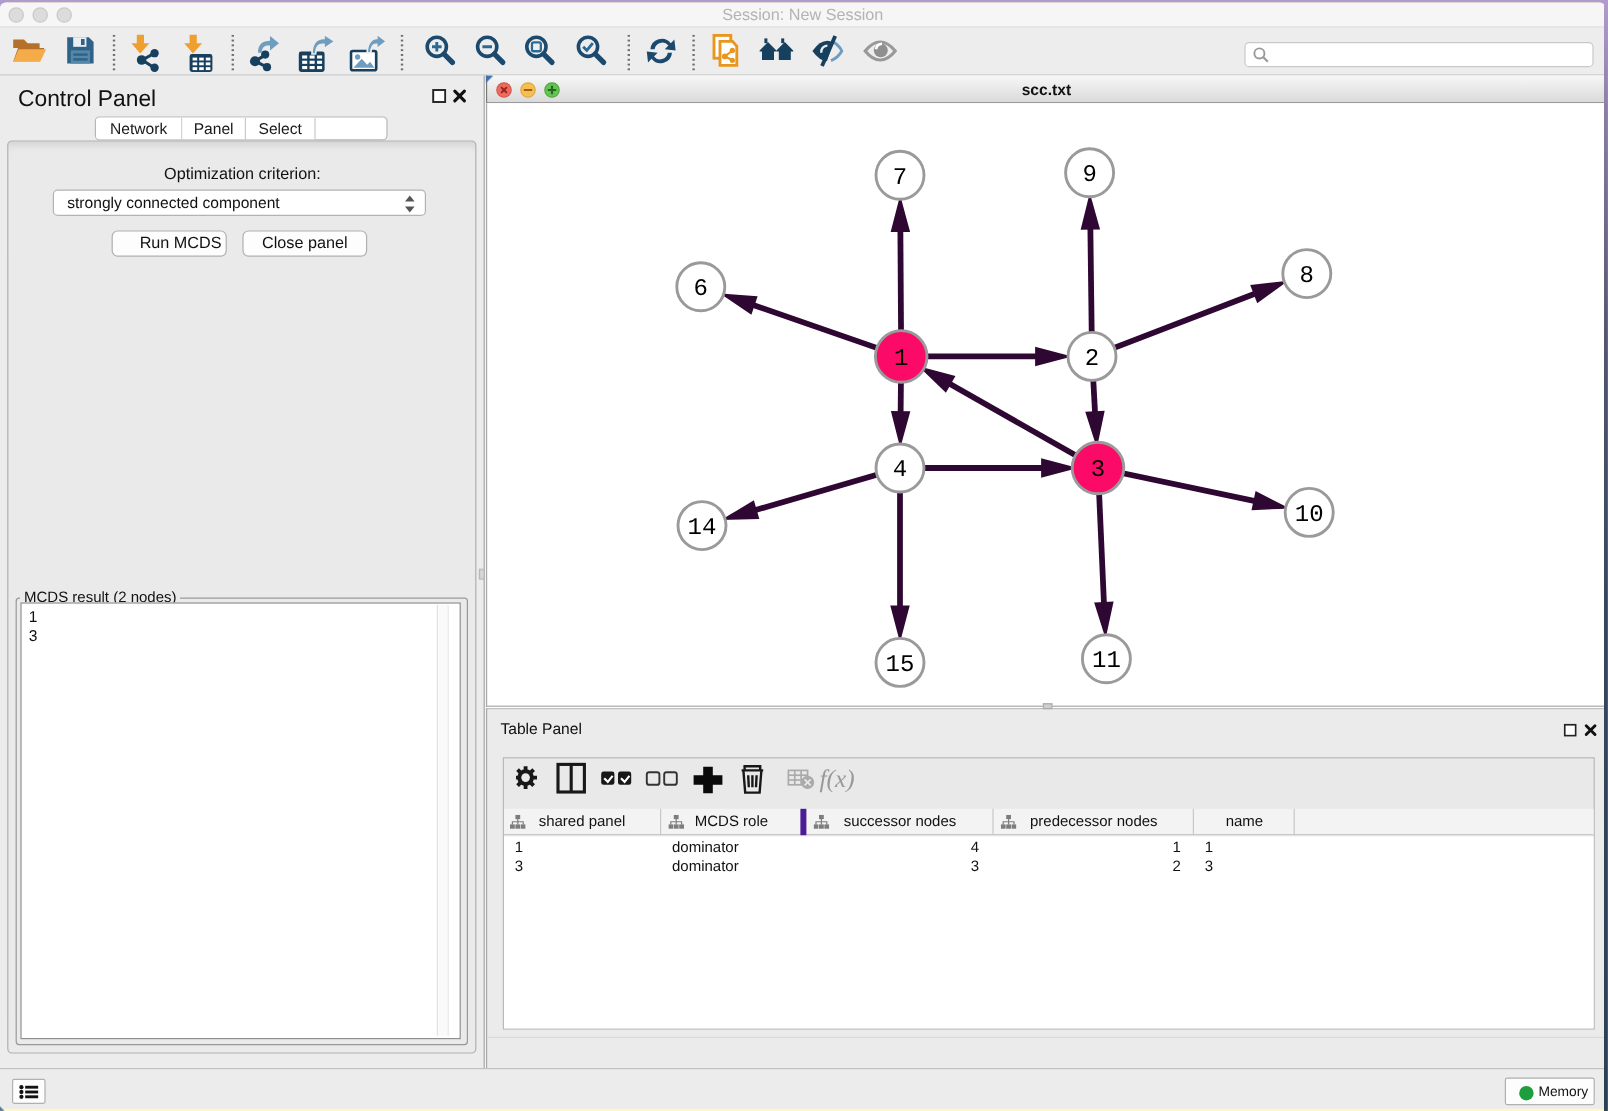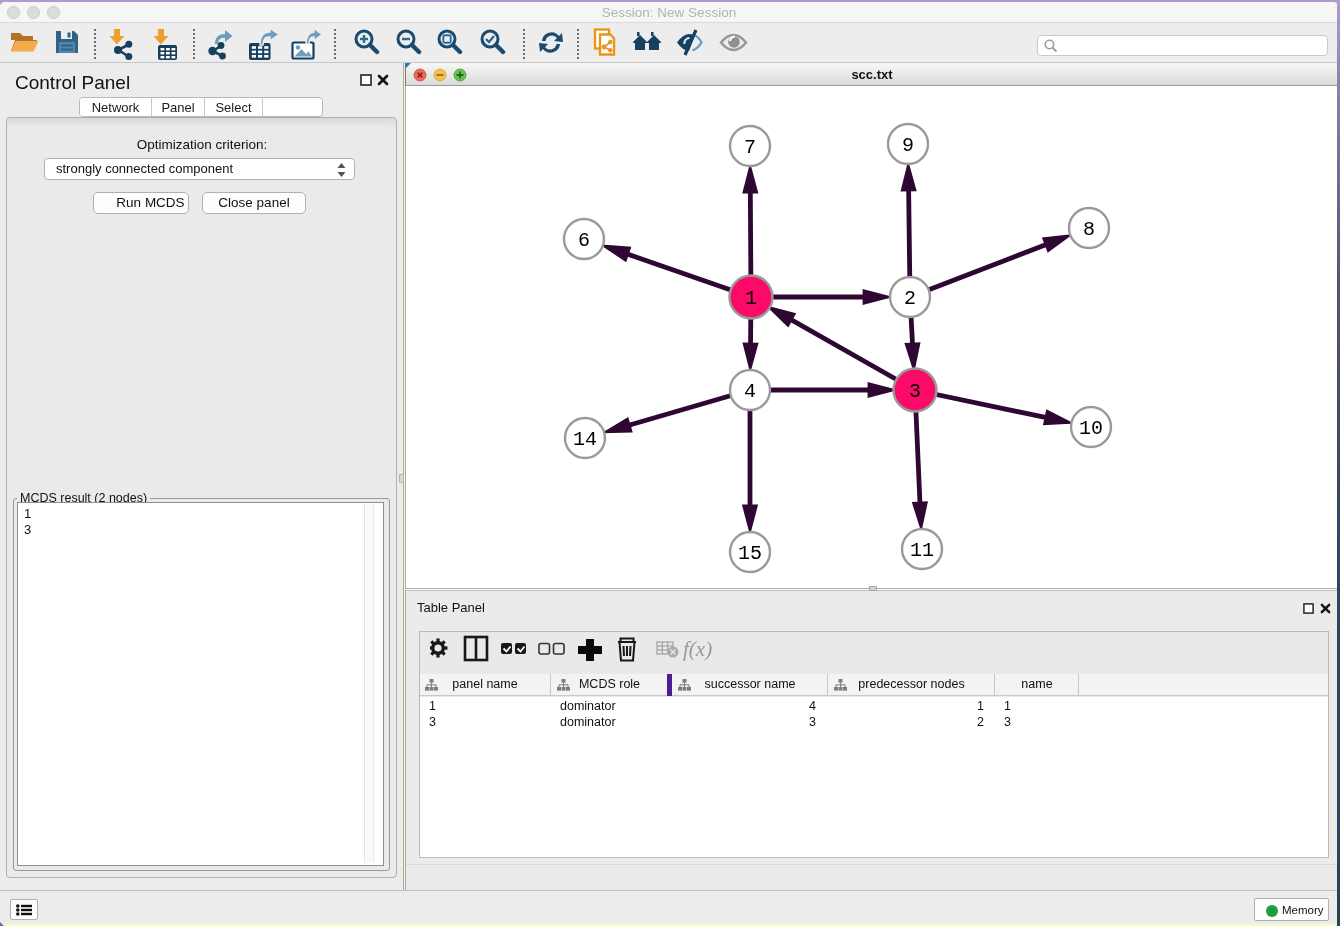--- a/index.html
+++ b/index.html
@@ -326,23 +326,23 @@
               <line x1="227" y1="18" x2="243" y2="18"></line>
               <line x1="232.3" y1="10" x2="232.3" y2="22"></line>
               <line x1="237.6" y1="10" x2="237.6" y2="22"></line>
             </g>
           <circle cx="243" cy="20" r="5.5" fill="#555"></circle>
             <path d="M240.5 17.5 l5 5 M245.5 17.5 l-5 5" stroke="#e9e9e9" stroke-width="1.4"></path>
         </g>
         <text x="253" y="24" font-family="Liberation Serif, serif" font-style="italic" font-size="21" fill="#999">f(x)</text>
       </svg>
       <div style="position:absolute;left:0;top:42px;width:908px;height:22px;background:#f3f3f3;border-bottom:1px solid #c8c8c8;font-size:12.5px;color:#111;">
-        <div style="position:absolute;left:0;top:0;width:131px;height:22px;border-right:1px solid #c8c8c8;text-align:center;line-height:21px;">panel name</div>
+        <div style="position:absolute;left:0;top:0;width:131px;height:22px;border-right:1px solid #c8c8c8;text-align:center;line-height:21px;">shared panel</div>
         <div style="position:absolute;left:132px;top:0;width:120px;height:22px;border-right:5px solid #4c1d95;text-align:center;line-height:21px;">MCDS role</div>
-        <div style="position:absolute;left:253px;top:0;width:155px;height:22px;border-right:1px solid #c8c8c8;text-align:center;line-height:21px;">successor name</div>
+        <div style="position:absolute;left:253px;top:0;width:155px;height:22px;border-right:1px solid #c8c8c8;text-align:center;line-height:21px;">successor nodes</div>
         <div style="position:absolute;left:409px;top:0;width:166px;height:22px;border-right:1px solid #c8c8c8;text-align:center;line-height:21px;">predecessor nodes</div>
         <div style="position:absolute;left:576px;top:0;width:83px;height:22px;border-right:1px solid #c8c8c8;text-align:center;line-height:21px;">name</div>
         <svg style="position:absolute;left:5px;top:5px;" width="13" height="12" viewBox="0 0 13 12">
             <g fill="#7d7d7d">
               <rect x="4.5" y="0" width="4" height="3.6"></rect>
               <rect x="0" y="8" width="4" height="3.6"></rect>
               <rect x="4.5" y="8" width="4" height="3.6"></rect>
               <rect x="9" y="8" width="4" height="3.6"></rect>
               <g stroke="#7d7d7d" stroke-width="1" fill="none">
                 <path d="M6.5 3.6 V5.8 M2 8 V5.8 H11 V8 M6.5 5.8 V8"></path>

